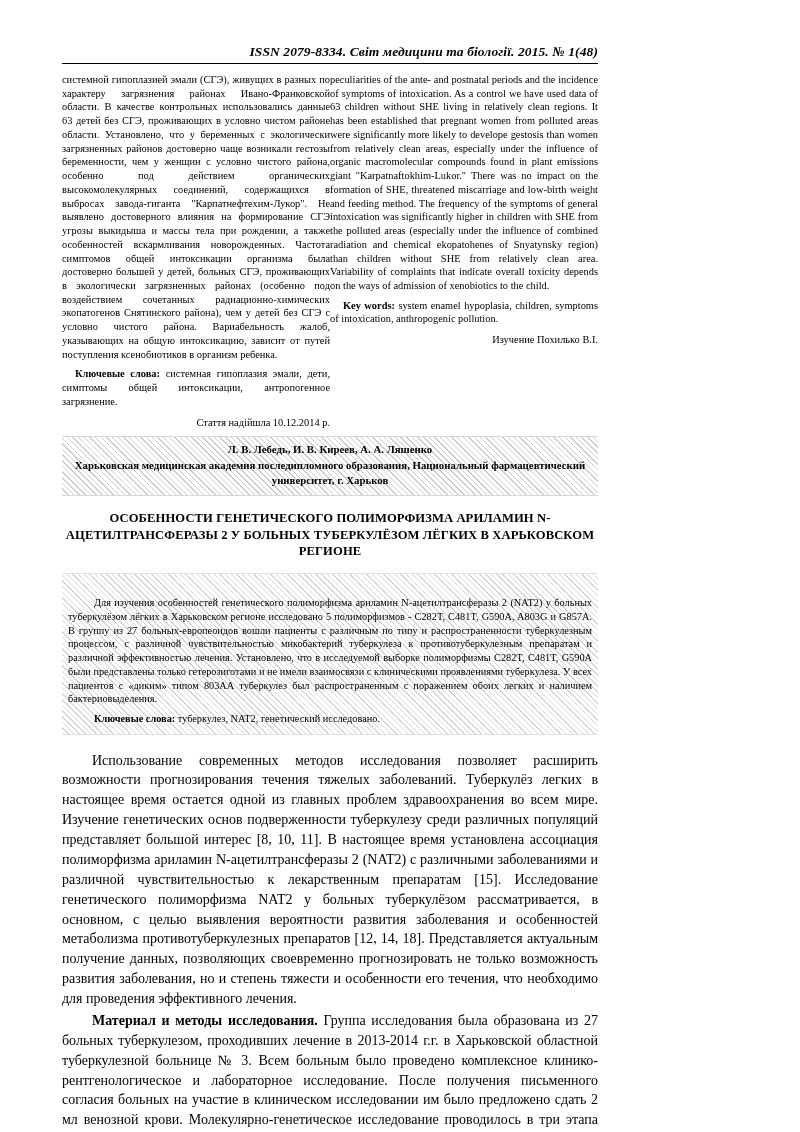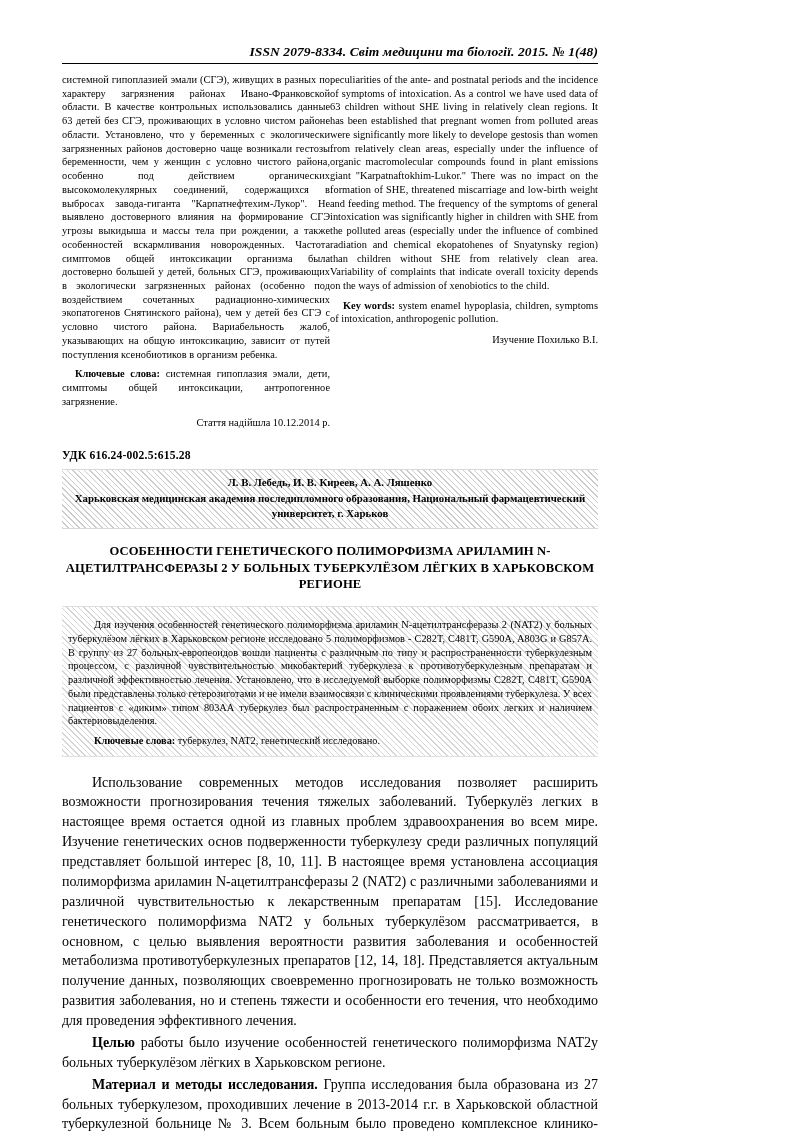--- a/index.html
+++ b/index.html
@@ -83,21 +83,21 @@
     margin-top: 14px;
     text-align: center;
     font-size: 12.6px;
     font-weight: bold;
     line-height: 1.3;
     letter-spacing: 0.1px;
   }
 
   .abstract-block {
     margin-top: 14px;
-    padding: 11px 6px 8px 6px;
+    padding: 22px 6px 8px 6px;
     font-size: 10.3px;
     line-height: 1.33;
     text-align: justify;
     background-color: #ffffff;
     background-image:
       repeating-linear-gradient(45deg, rgba(0,0,0,0.16) 0px, rgba(0,0,0,0.16) 1px, rgba(0,0,0,0) 1px, rgba(0,0,0,0) 4px);
     border-top: 1px solid #e0e0e0;
     border-bottom: 1px solid #e0e0e0;
   }
   .abstract-block p { margin: 0; text-indent: 26px; }
@@ -155,37 +155,35 @@
       <p class="kw"><b>Ключевые слова:</b><span> системная гипоплазия эмали, дети, симптомы общей интоксикации, антропогенное загрязнение.</span></p>
       <div class="sig-line sig-center">Стаття надійшла 10.12.2014 р.</div>
     </div>
     <div class="col">
       <p class="noindent">peculiarities of the ante- and postnatal periods and the incidence of symptoms of intoxication. As a control we have used data of 63 children without SHE living in relatively clean regions. It has been established that pregnant women from polluted areas were significantly more likely to develope gestosis than women from relatively clean areas, especially under the influence of organic macromolecular compounds found in plant emissions giant "Karpatnaftokhim-Lukor." There was no impact on the formation of SHE, threatened miscarriage and low-birth weight and feeding method. The frequency of the symptoms of general intoxication was significantly higher in children with SHE from the polluted areas (especially under the influence of combined radiation and chemical ekopatohenes of Snyatynsky region) than children without SHE from relatively clean area. Variability of complaints that indicate overall toxicity depends on the ways of admission of xenobiotics to the child.</p>
       <p class="kw"><b>Key words:</b><span> system enamel hypoplasia, children, symptoms of intoxication, anthropogenic pollution.</span></p>
       <div class="sig-line sig-right">Изучение Похилько В.І.</div>
     </div>
   </div>
 
-  <div class="udk">УДК 616.24-002.5:615.28</div>
 
   <div class="authors-band">
     <div class="line1">Л. В. Лебедь, И. В. Киреев, А. А. Ляшенко</div>
     <div class="line2">Харьковская медицинская академия последипломного образования, Национальный фармацевтический университет, г. Харьков</div>
   </div>
 
   <div class="article-title">ОСОБЕННОСТИ ГЕНЕТИЧЕСКОГО ПОЛИМОРФИЗМА АРИЛАМИН N-АЦЕТИЛТРАНСФЕРАЗЫ 2 У БОЛЬНЫХ ТУБЕРКУЛЁЗОМ ЛЁГКИХ В ХАРЬКОВСКОМ РЕГИОНЕ</div>
 
   <div class="abstract-block">
     <p>Для изучения особенностей генетического полиморфизма ариламин N-ацетилтрансферазы 2 (NAT2) у больных туберкулёзом лёгких в Харьковском регионе исследовано 5 полиморфизмов - C282T, C481T, G590A, A803G и G857A. В группу из 27 больных-европеоидов вошли пациенты с различным по типу и распространенности туберкулезным процессом, с различной чувствительностью микобактерий туберкулеза к противотуберкулезным препаратам и различной эффективностью лечения. Установлено, что в исследуемой выборке полиморфизмы C282T, C481T, G590A были представлены только гетерозиготами и не имели взаимосвязи с клиническими проявлениями туберкулеза. У всех пациентов с «диким» типом 803АА туберкулез был распространенным с поражением обоих легких и наличием бактериовыделения.</p>
     <p class="kw2"><b>Ключевые слова:</b><span> туберкулез, NAT2, генетический исследовано.</span></p>
   </div>
 
   <div class="body-text">
     <p>Использование современных методов исследования позволяет расширить возможности прогнозирования течения тяжелых заболеваний. Туберкулёз легких в настоящее время остается одной из главных проблем здравоохранения во всем мире. Изучение генетических основ подверженности туберкулезу среди различных популяций представляет большой интерес [8, 10, 11]. В настоящее время установлена ассоциация полиморфизма ариламин N-ацетилтрансферазы 2 (NAT2) с различными заболеваниями и различной чувствительностью к лекарственным препаратам [15]. Исследование генетического полиморфизма NAT2 у больных туберкулёзом рассматривается, в основном, с целью выявления вероятности развития заболевания и особенностей метаболизма противотуберкулезных препаратов [12, 14, 18]. Представляется актуальным получение данных, позволяющих своевременно прогнозировать не только возможность развития заболевания, но и степень тяжести и особенности его течения, что необходимо для проведения эффективного лечения.</p>
-    <p><b>Целью</b><span> работы было изучение особенностей генетического полиморфизма NAT2у больных туберкулёзом лёгких в Харьковском регионе.</span></p>
     <p><b>Материал и методы исследования.</b><span> Группа исследования была образована из 27 больных туберкулезом, проходивших лечение в 2013-2014 г.г. в Харьковской областной туберкулезной больнице № 3. Всем больным было проведено комплексное клинико-рентгенологическое и лабораторное исследование. После получения письменного согласия больных на участие в клиническом исследовании им было предложено сдать 2 мл венозной крови. Молекулярно-генетическое исследование проводилось в три этапа экстракция ДНК; полимеразная цепная реакция; детекция результатов. Экстракцию проводили с помощью набора реагентов для выделения ДНК Diatom™ DNA Prep 200 согласно инструкции производителя. Реакцию амплификации проводили с помощью набора реагентов GenPak NAT2-SNP PCR test для идентификации аллелей гена ариламин-N-ацетилтрансферазы 2 (NAT2) методом аллельспецифической полимеразной цепной реакции, согласно инструкции производителя.</span></p>
   </div>
 
   <div class="footer">
     <div class="footer-rule"></div>
     <div class="footer-row">
       <div class="footer-left">© Лебедь Л.В., Киреев И.В. та інш., 2015</div>
       <div class="footer-center">43</div>
       <div class="footer-right"></div>
     </div>

